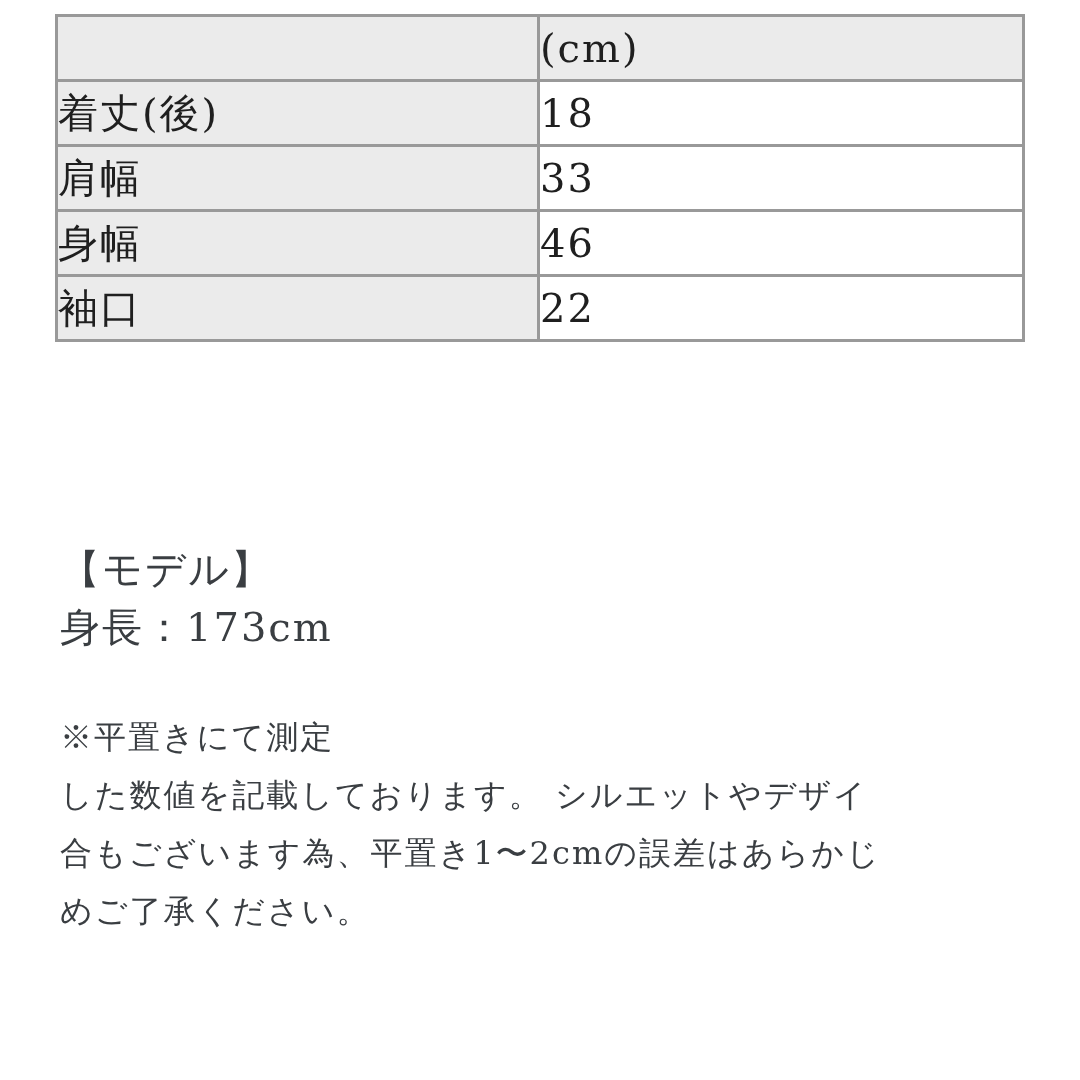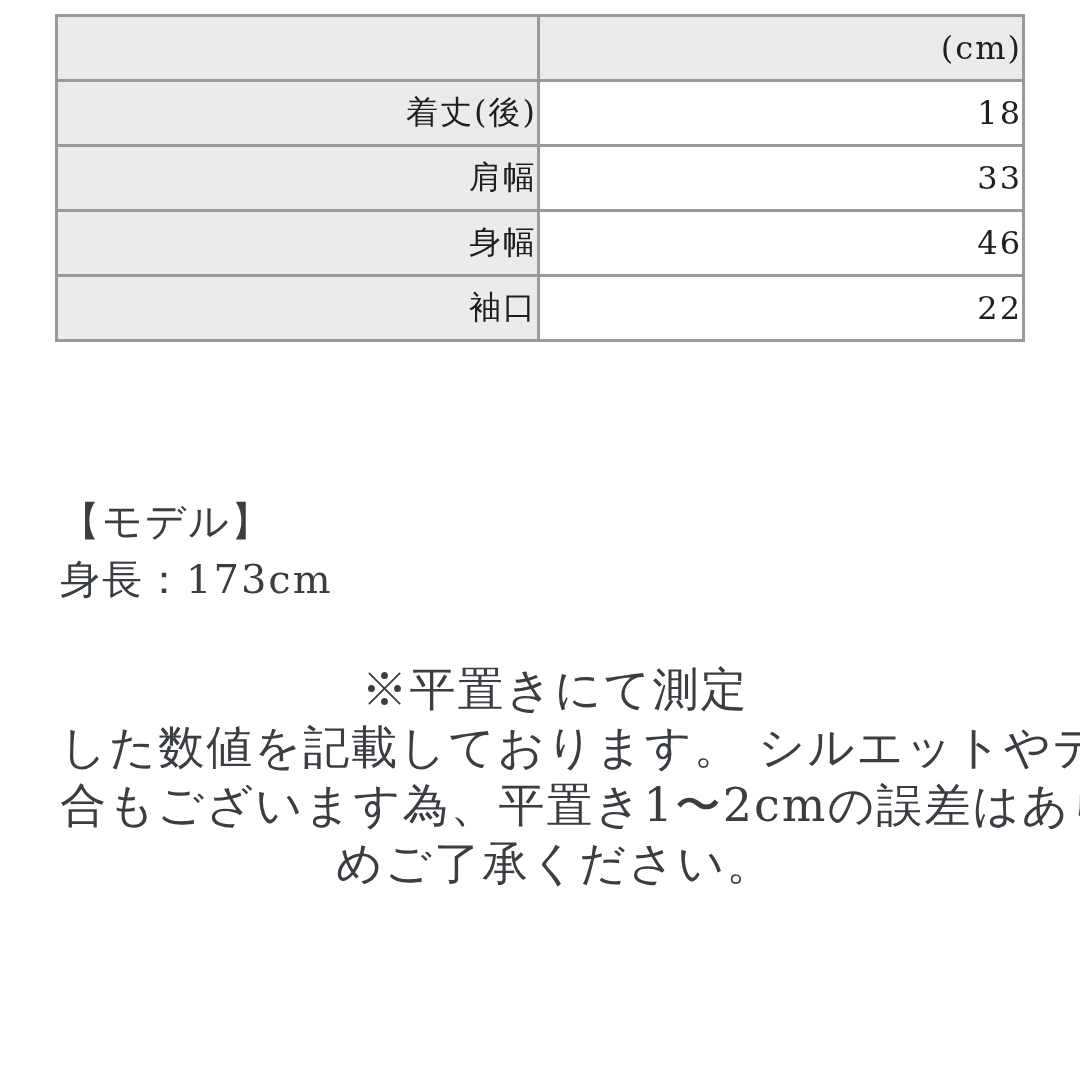--- a/index.html
+++ b/index.html
@@ -21,59 +21,58 @@
     left: 55px;
     top: 14px;
     width: 967px;
     border-collapse: collapse;
     table-layout: fixed;
   }
   table.size-table th,
   table.size-table td {
     border: 3px solid #999999;
     height: 62px;
-    text-align: right;
+    text-align: left;
     vertical-align: middle;
-    font-size: 32px;
+    font-size: 40px;
     font-weight: normal;
     letter-spacing: 2px;
     color: #1f1f1f;
     padding: 0;
   }
   table.size-table .label-cell,
   table.size-table .head-cell {
     background: #ebebeb;
   }
   table.size-table .value-cell {
     background: #ffffff;
   }
 
   
   .text-block {
     position: absolute;
     left: 60px;
-    top: 492px;
+    top: 540px;
     width: 990px;
     color: #3a3e42;
   }
   .model-line {
     font-size: 40px;
     line-height: 58px;
     letter-spacing: 2px;
     white-space: nowrap;
   }
   .block-gap {
     height: 52px;
   }
   .note-line {
-    font-size: 46px;
+    font-size: 32px;
     line-height: 58px;
     letter-spacing: 2px;
     white-space: nowrap;
-    text-align: center;
   }
 </style>
 </head>
 <body>
 
 <table class="size-table">
   <colgroup>
     <col style="width:482px">
     <col style="width:485px">
   </colgroup>

